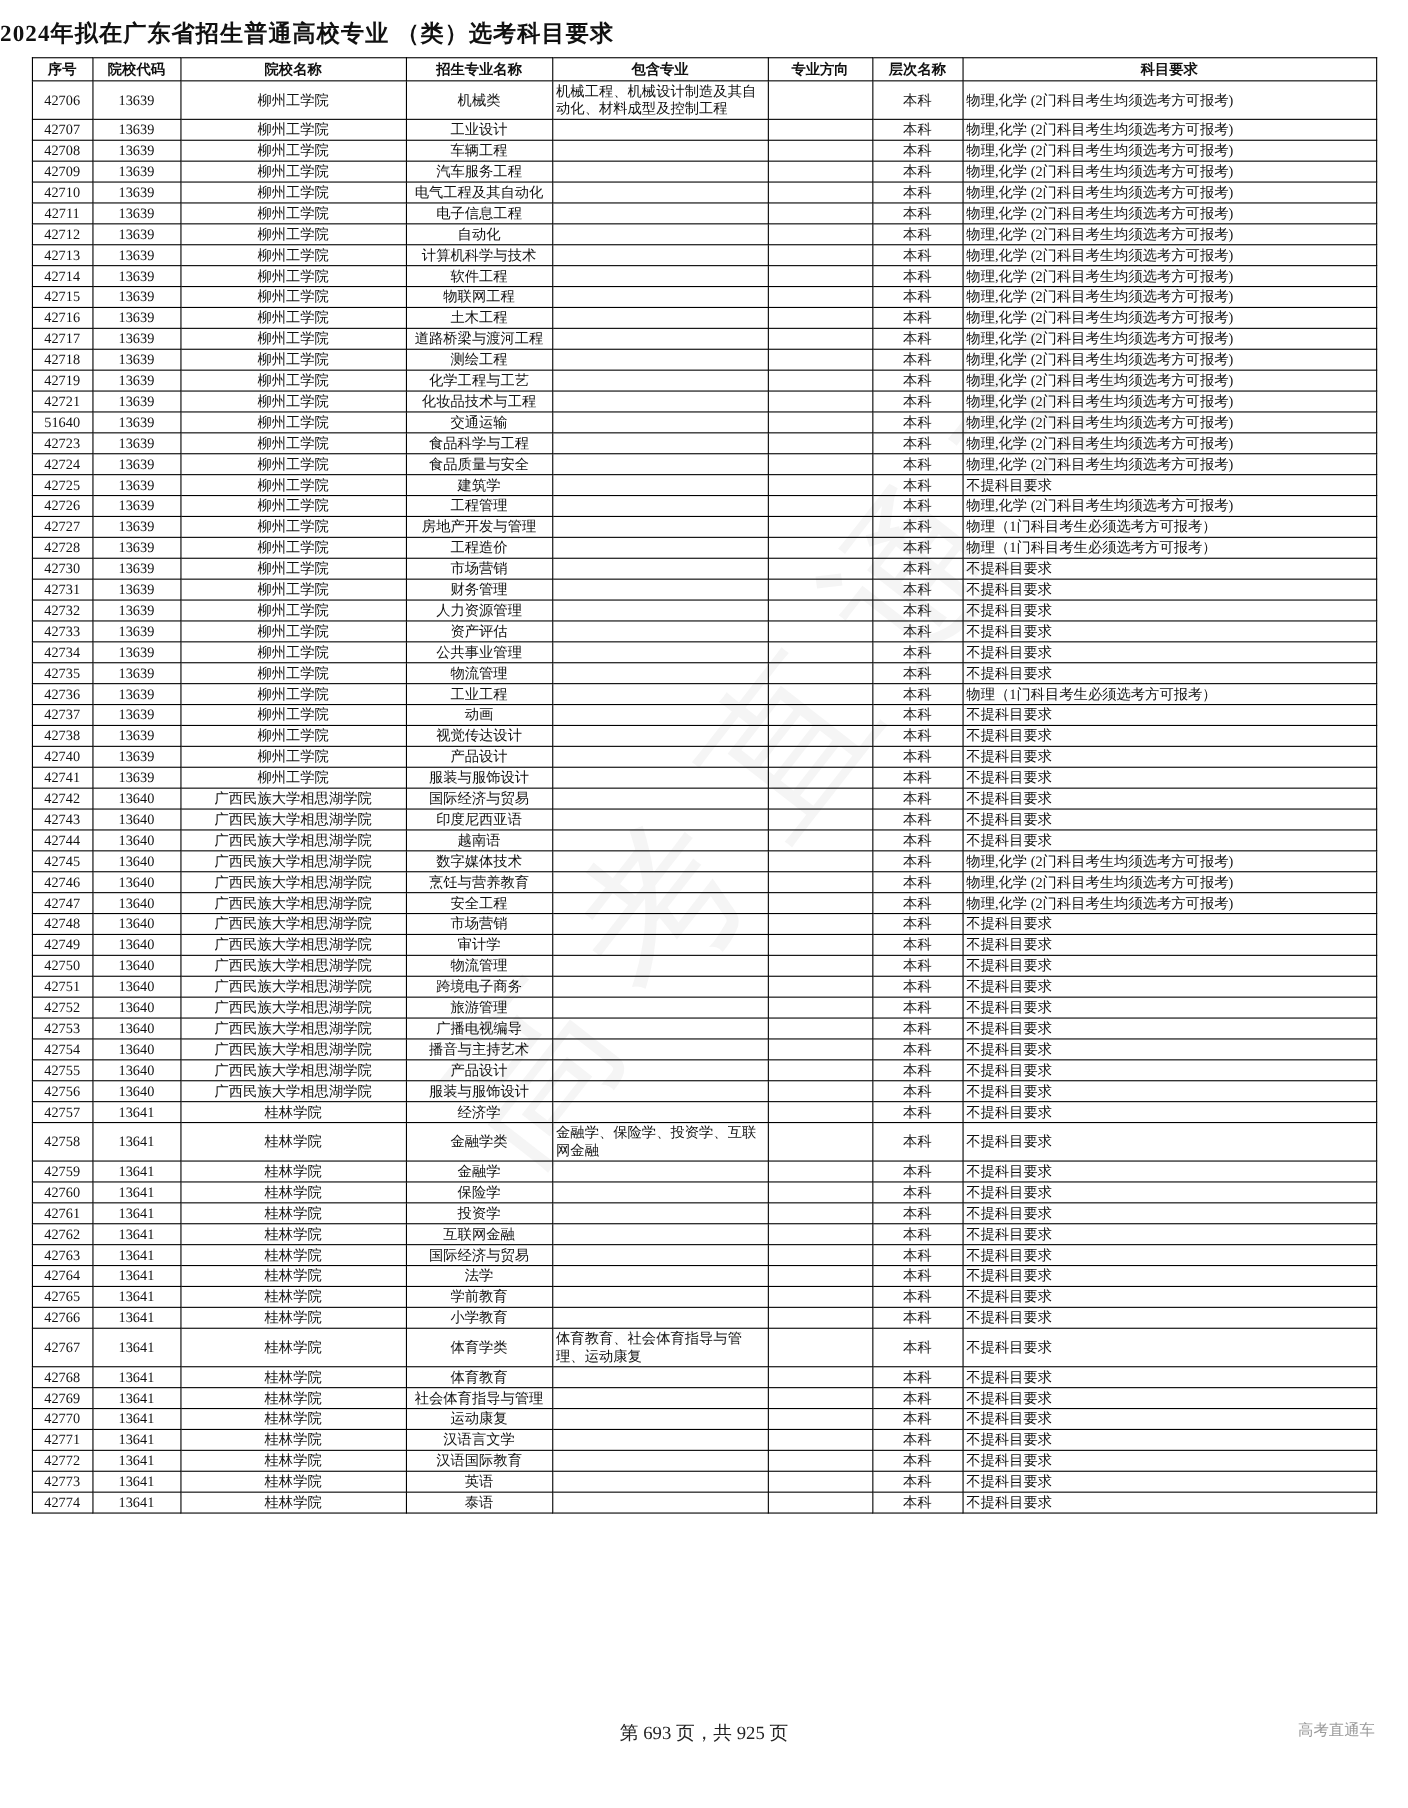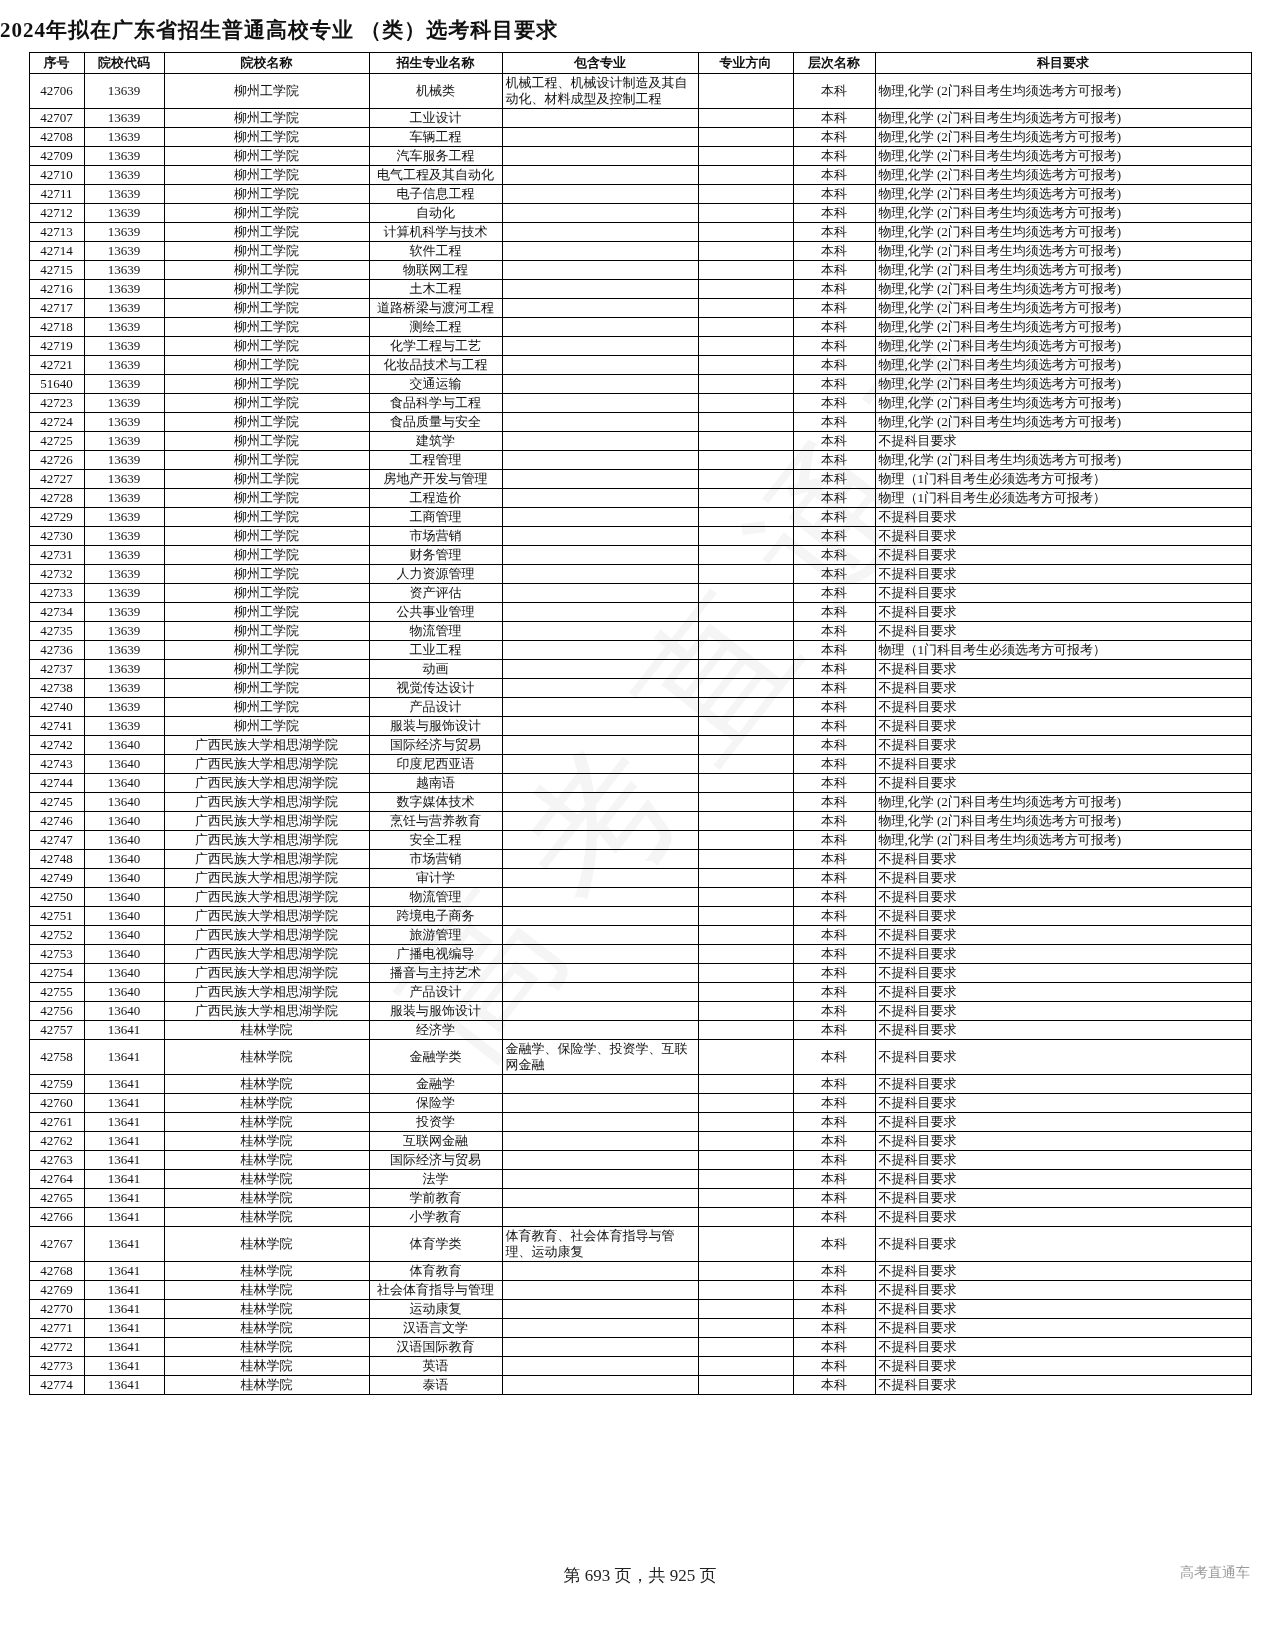--- a/index.html
+++ b/index.html
@@ -338,30 +338,20 @@
           <td class="col-no">42728</td>
           <td class="col-code">13639</td>
           <td class="col-school">柳州工学院</td>
           <td class="col-major">工程造价</td>
           <td class="col-included"></td>
           <td class="col-direction"></td>
           <td class="col-level">本科</td>
           <td class="col-req">物理（1门科目考生必须选考方可报考）</td>
         </tr>
         <tr>
-          <td class="col-no">42729</td>
-          <td class="col-code">13639</td>
-          <td class="col-school">柳州工学院</td>
-          <td class="col-major">工商管理</td>
-          <td class="col-included"></td>
-          <td class="col-direction"></td>
-          <td class="col-level">本科</td>
-          <td class="col-req">不提科目要求</td>
-        </tr>
-        <tr>
           <td class="col-no">42730</td>
           <td class="col-code">13639</td>
           <td class="col-school">柳州工学院</td>
           <td class="col-major">市场营销</td>
           <td class="col-included"></td>
           <td class="col-direction"></td>
           <td class="col-level">本科</td>
           <td class="col-req">不提科目要求</td>
         </tr>
         <tr>

